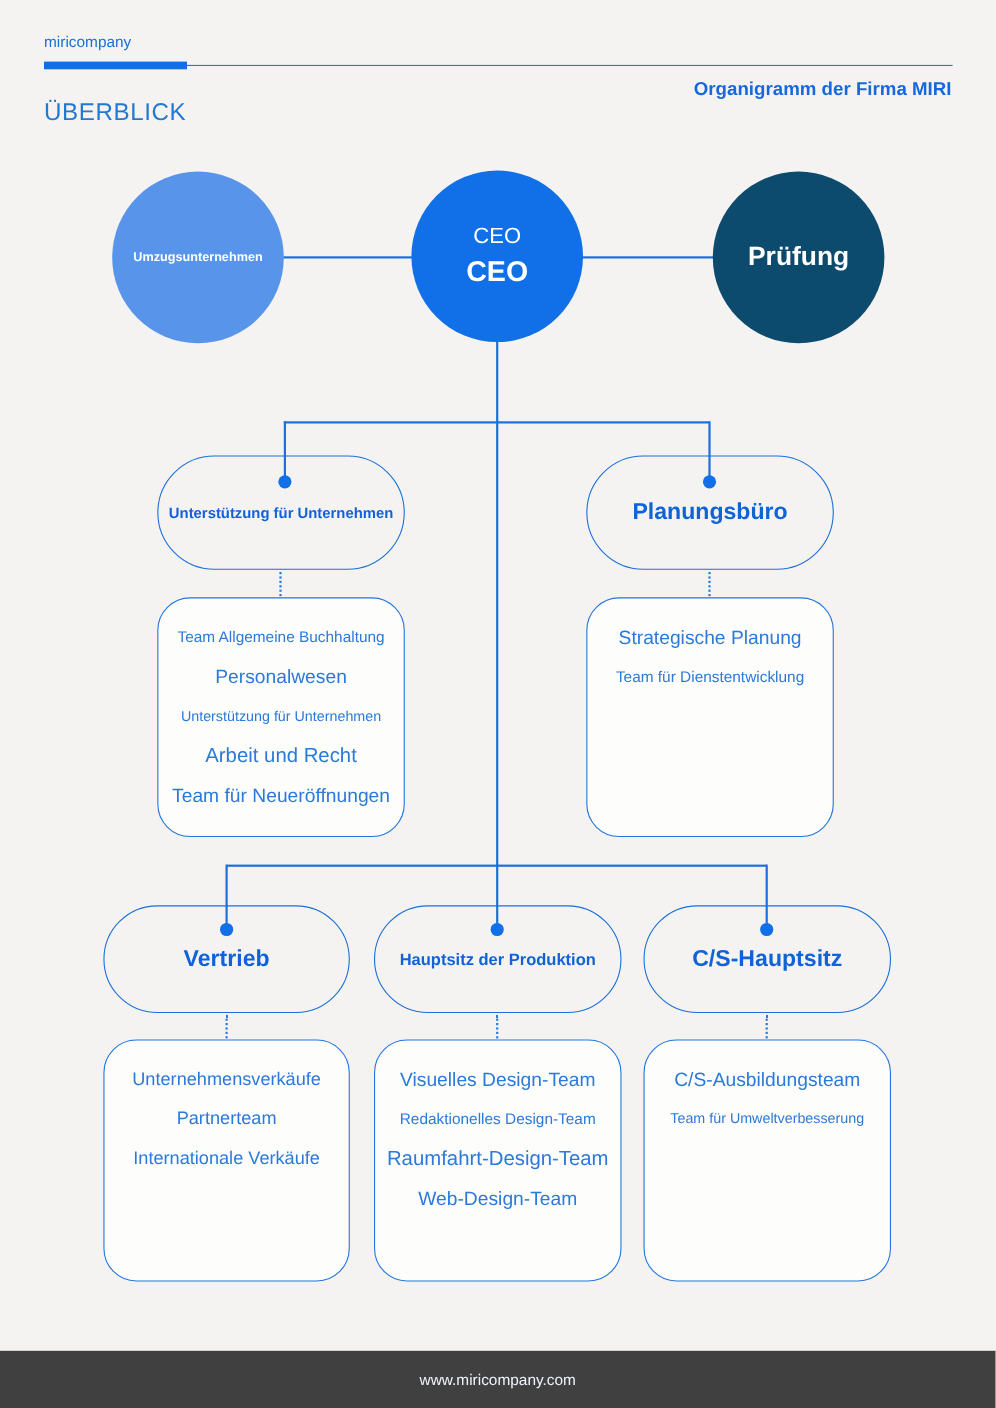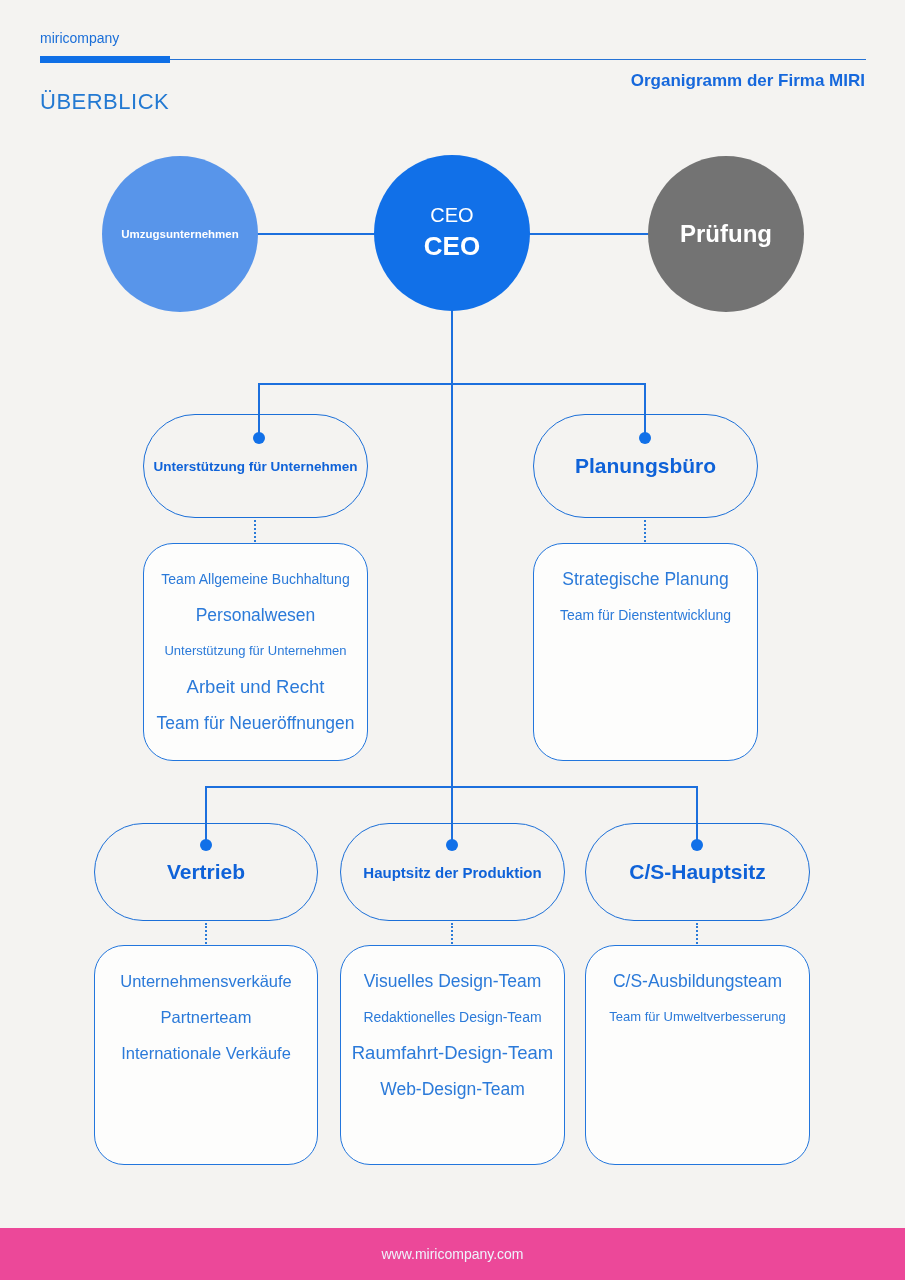--- a/index.html
+++ b/index.html
@@ -50,21 +50,21 @@
 
   
   .circle {
     border-radius: 50%;
     display: flex; flex-direction: column;
     align-items: center; justify-content: center;
     text-align: center; color: #ffffff;
   }
   .circle-side { width: 156px; height: 156px; }
   .circle-left  { left: 102px; top: 156px; background: #5895ea; }
-  .circle-right { left: 648px; top: 156px; background: #737373; }
+  .circle-right { left: 648px; top: 156px; background: #0c4a6e; }
   .circle-center {
     left: 374px; top: 155px; width: 156px; height: 156px;
     background: #1170e8;
   }
   .circle-left .lbl { font-size: 11.5px; font-weight: 700; }
   .circle-right .lbl { font-size: 24px; font-weight: 700; }
   .ceo-line1 { font-size: 20px; font-weight: 400; margin-bottom: 4px; }
   .ceo-line2 { font-size: 26px; font-weight: 700; }
 
   
@@ -100,21 +100,21 @@
 
   .fs13 { font-size: 13px; }
   .fs14 { font-size: 14px; }
   .fs16 { font-size: 16.5px; }
   .fs17 { font-size: 17.5px; }
   .fs18 { font-size: 18.5px; }
 
   
   .footer {
     left: 0; top: 1228px; width: 905px; height: 52px;
-    background: #ec4899;
+    background: #404040;
     display: flex; align-items: center; justify-content: center;
     color: #eef4fd; font-size: 14px; text-align: center;
   }
 </style>
 </head>
 <body>
 
 <div class="abs brand">miricompany</div>
 <div class="abs rule-thin"></div>
 <div class="abs rule-thick"></div>

